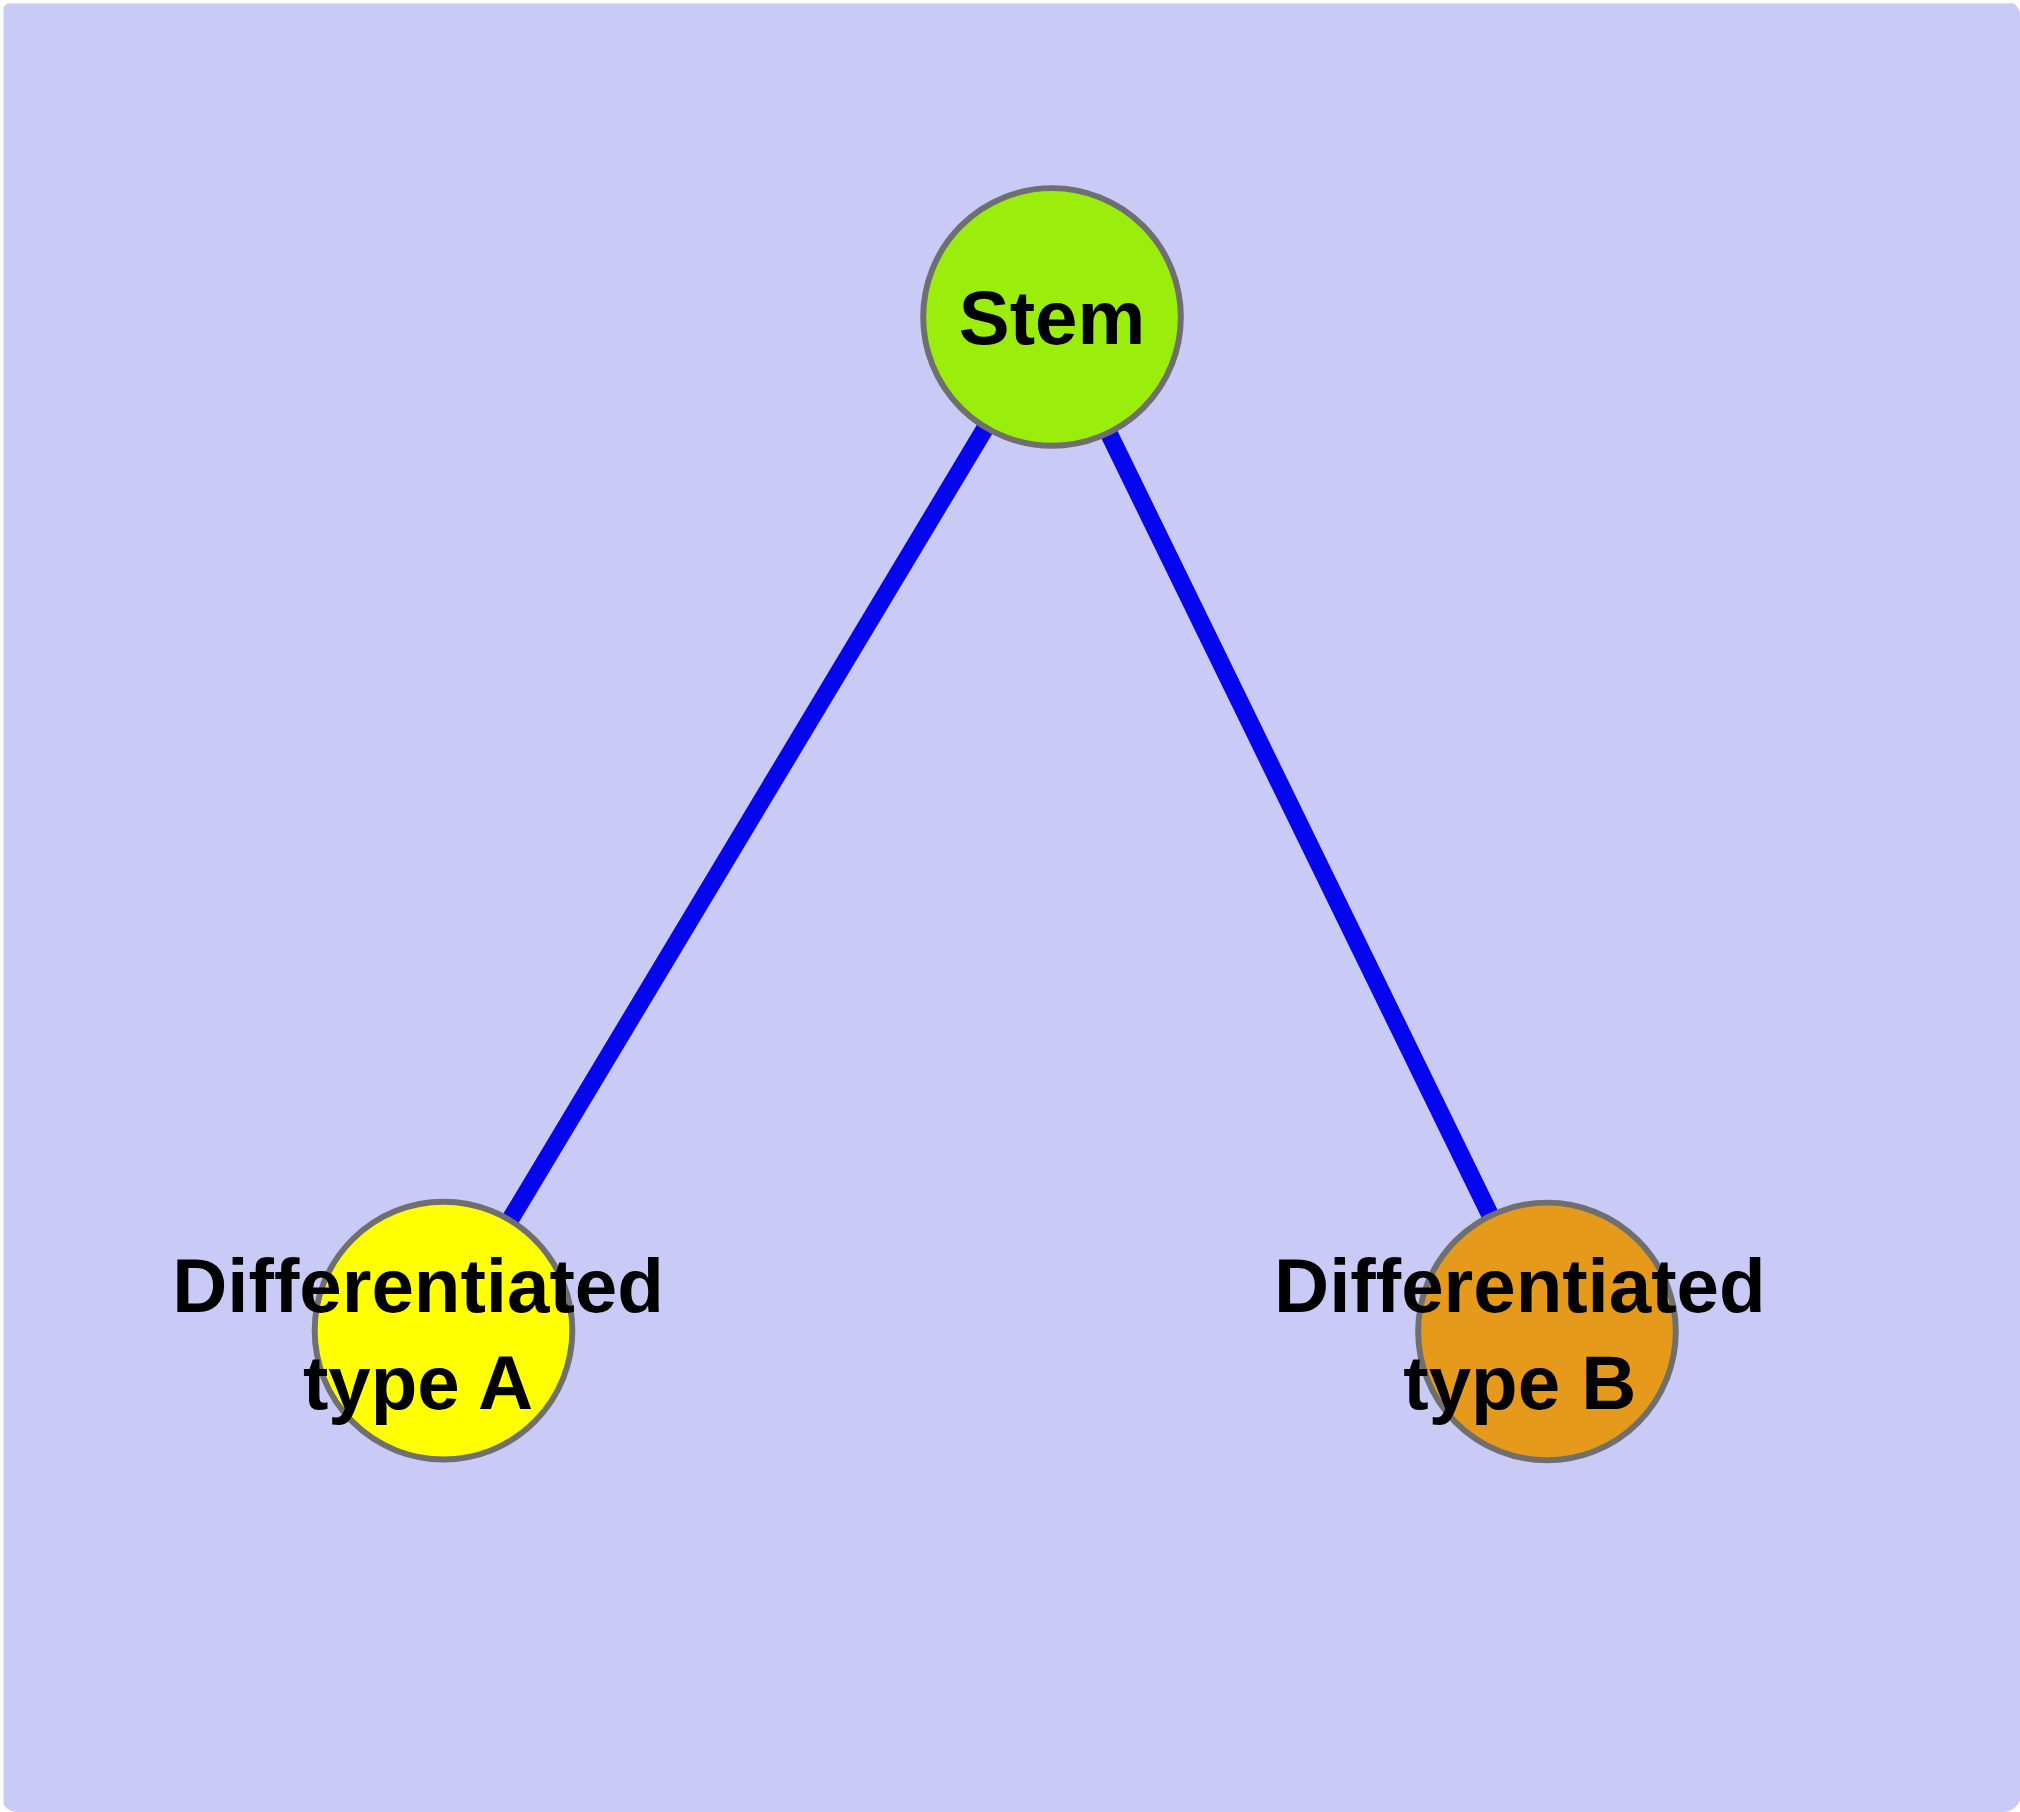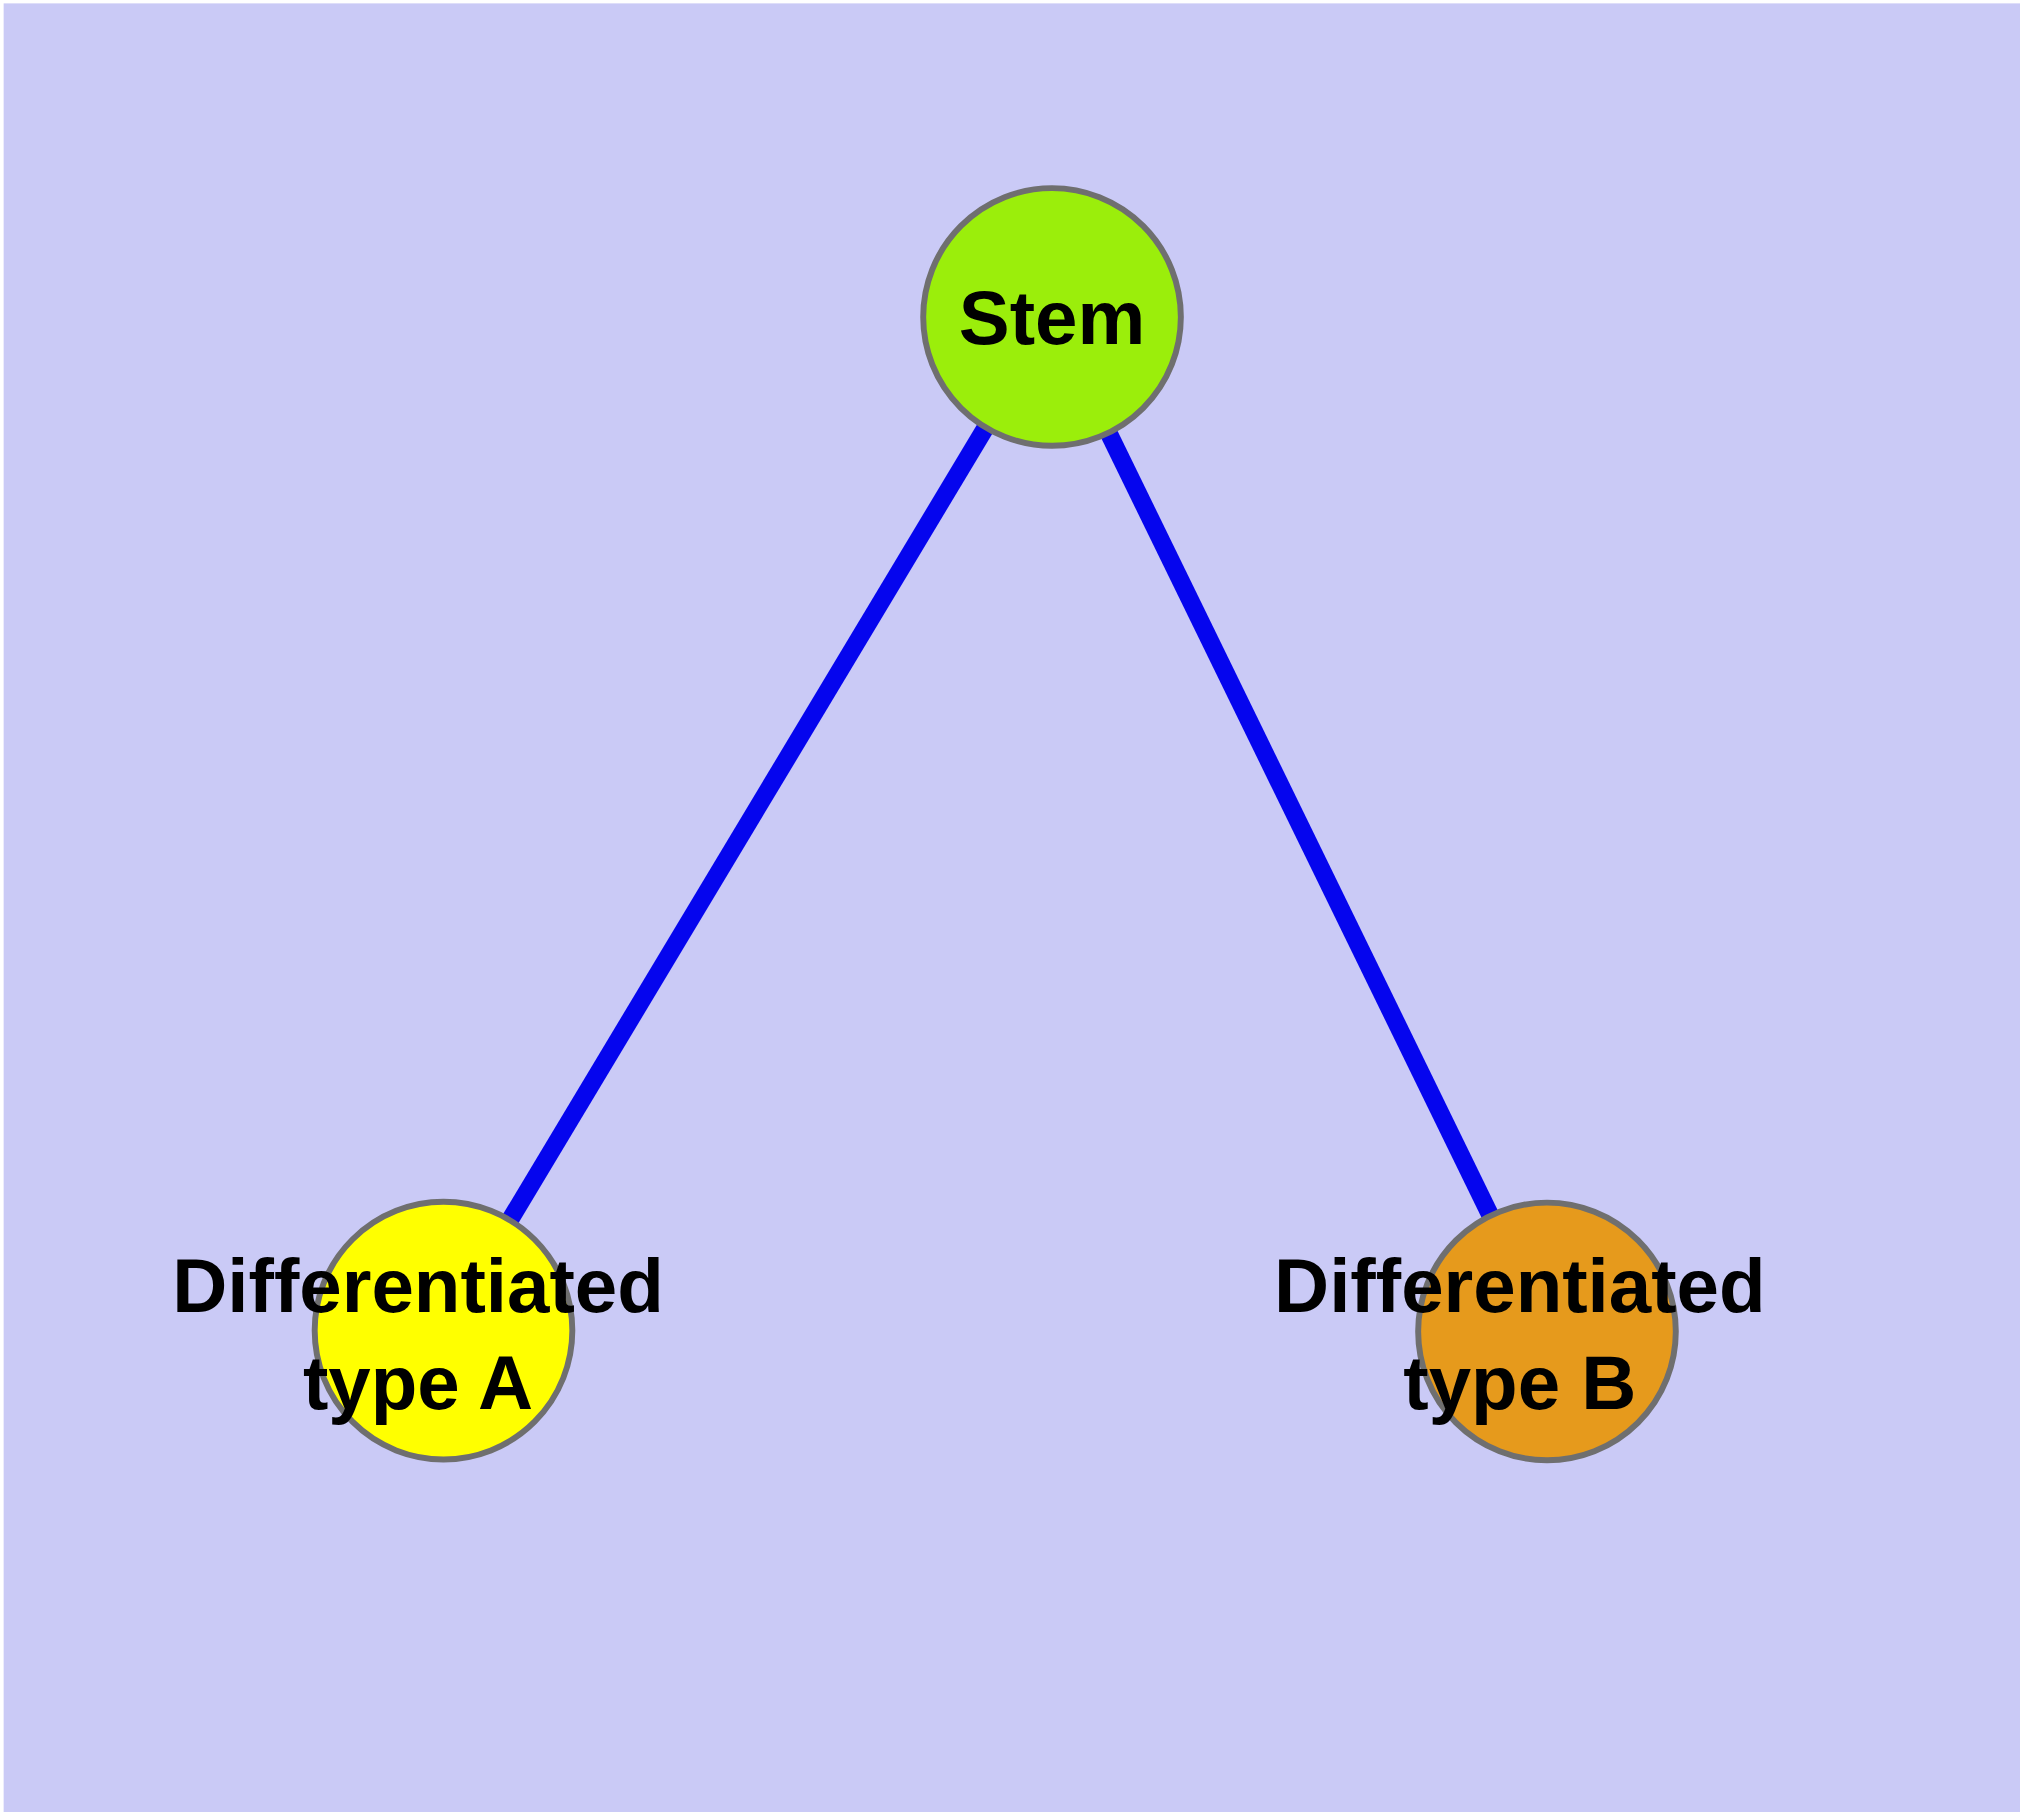--- a/index.html
+++ b/index.html
@@ -7,20 +7,21 @@
     padding: 0;
     background: #ffffff;
     font-family: "Liberation Sans", sans-serif;
   }
   .canvas {
     position: relative;
     width: 2021px;
     height: 1812px;
     background: #ffffff;
     overflow: hidden;
+    border-radius: 18px;
   }
   .graph-svg {
     position: absolute;
     top: 0;
     left: 0;
     display: block;
   }
   .node-label {
     font-family: "Liberation Sans", "DejaVu Sans", sans-serif;
     font-weight: bold;

